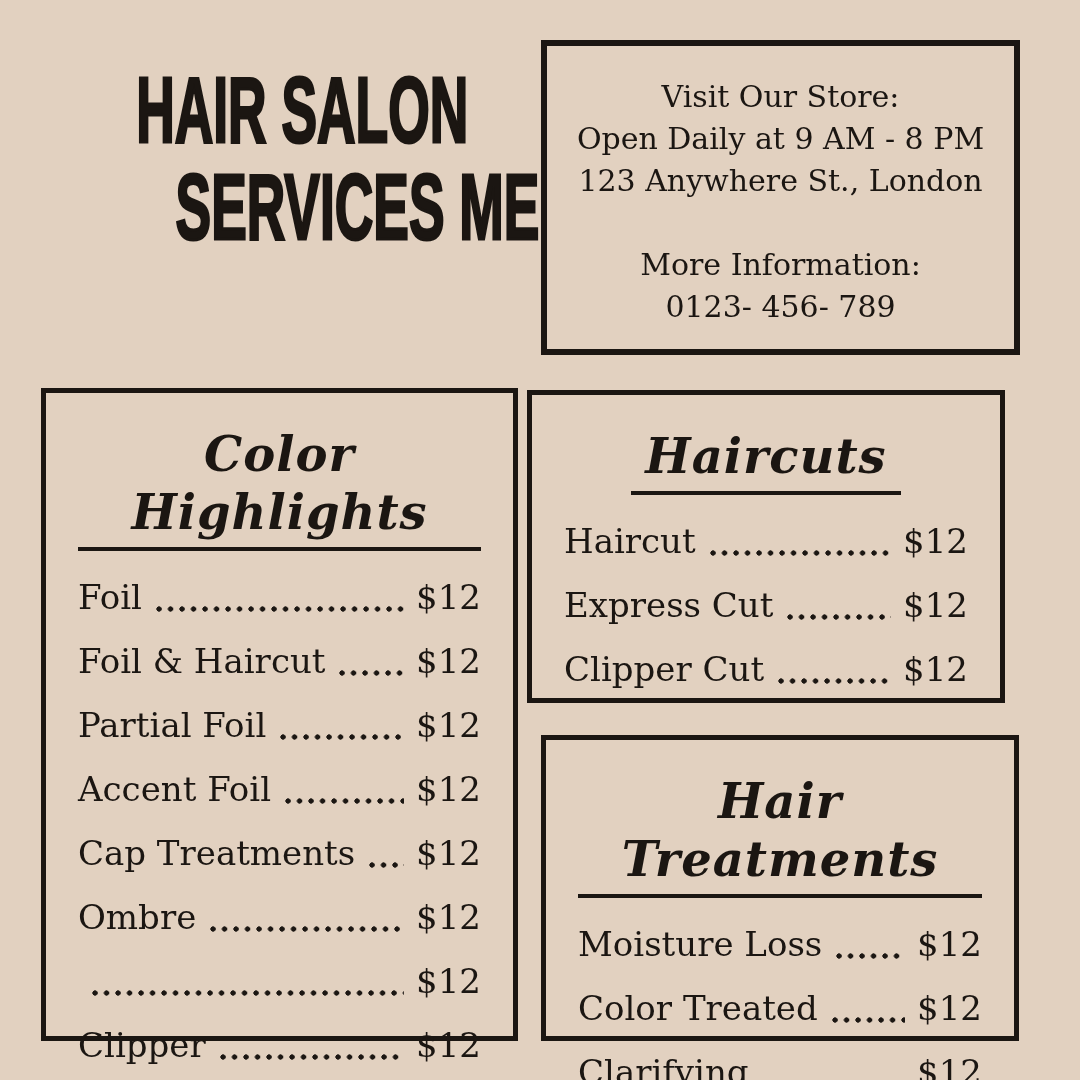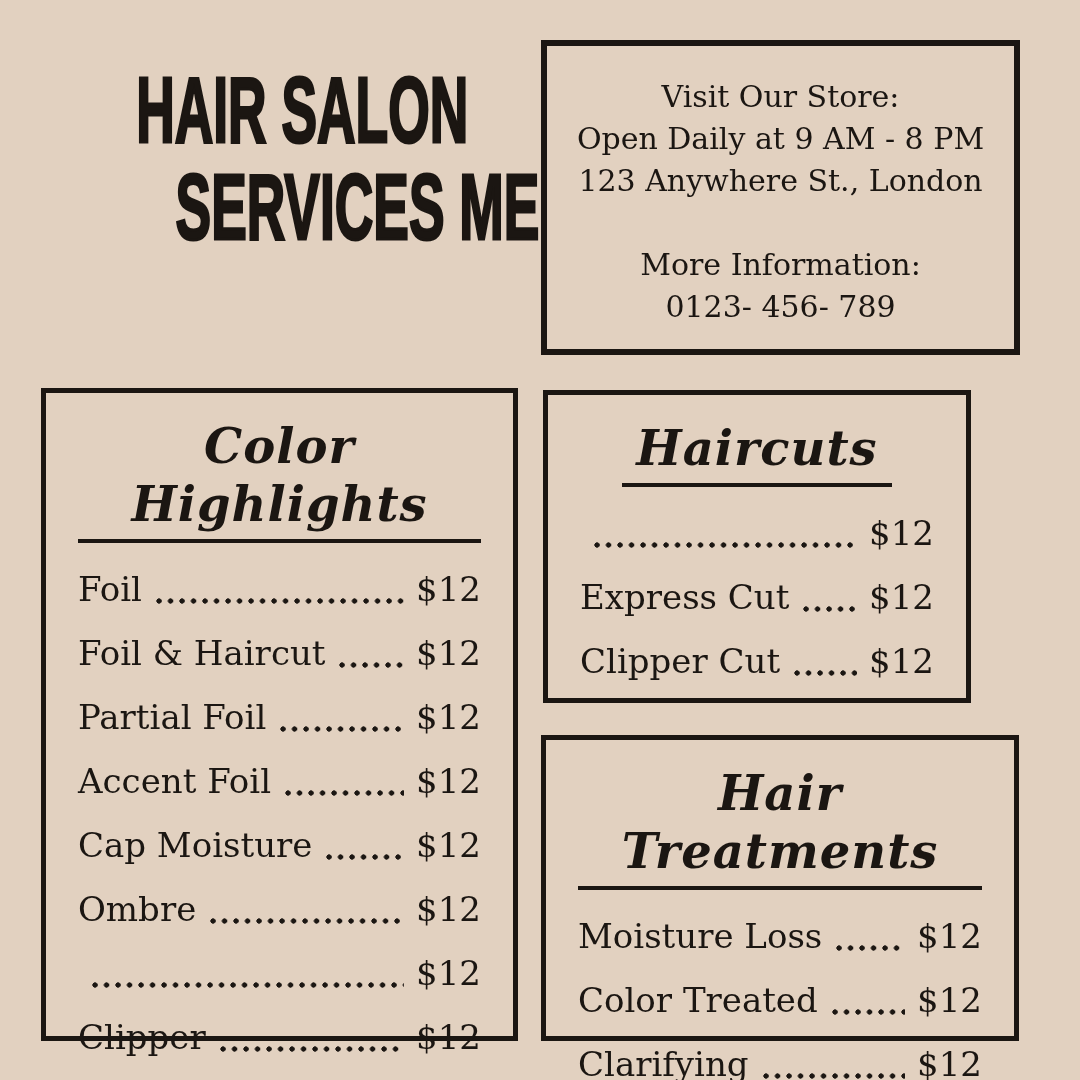--- a/index.html
+++ b/index.html
@@ -51,23 +51,23 @@
     left:541px; top:40px; width:479px; height:315px;
     border-width:6px;
     text-align:center;
     font-size:30px;
     line-height:42px;
     padding-top:30px;
   }
   .info-gap{height:42px;}
 
   
-  .section-card{ padding:8px 32px; }
+  .section-card{ padding:16px 32px; }
   .section-left  { left:41px;  top:388px; width:477px; height:653px; }
-  .section-cuts  { left:543px; top:390px; width:428px; height:313px; }
+  .section-cuts  { left:527px; top:390px; width:478px; height:313px; }
   .section-treat { left:541px; top:735px; width:478px; height:306px; }
 
   .section-heading{
     text-align:center;
     margin-top:16px;
   }
   .section-heading .script{
     display:inline-block;
     font-family:"DejaVu Serif",serif;
     font-style:italic;
@@ -143,21 +143,21 @@
         <span>Partial Foil</span>
         <span class="dots"></span>
         <span>$12</span>
       </div>
       <div class="item">
         <span>Accent Foil</span>
         <span class="dots"></span>
         <span>$12</span>
       </div>
       <div class="item">
-        <span>Cap Moisture</span>
+        <span>Cap Treatments</span>
         <span class="dots"></span>
         <span>$12</span>
       </div>
       <div class="item">
         <span>Ombre</span>
         <span class="dots"></span>
         <span>$12</span>
       </div>
       <div class="item">
         <span class="dots"></span>
@@ -170,20 +170,21 @@
       </div>
     </div>
 </div>
 
 <div class="abs card section-card section-cuts">
   <div class="section-heading">
     <span class="script">Haircuts</span>
   </div>
   <div class="list">
       <div class="item">
+        <span>Haircut</span>
         <span class="dots"></span>
         <span>$12</span>
       </div>
       <div class="item">
         <span>Express Cut</span>
         <span class="dots"></span>
         <span>$12</span>
       </div>
       <div class="item">
         <span>Clipper Cut</span>

